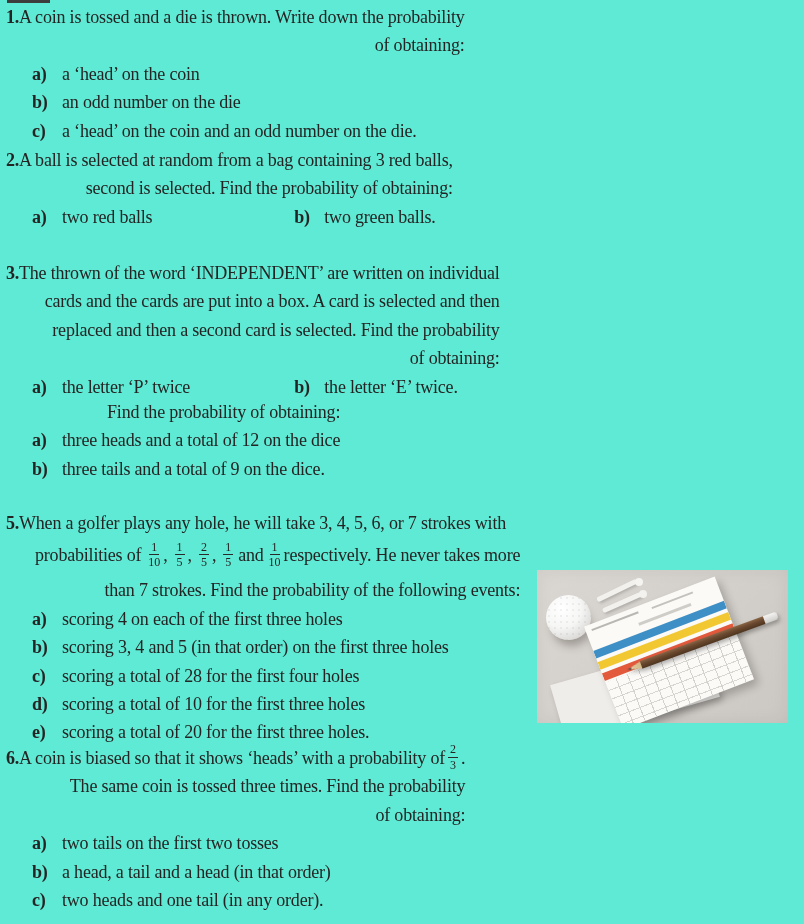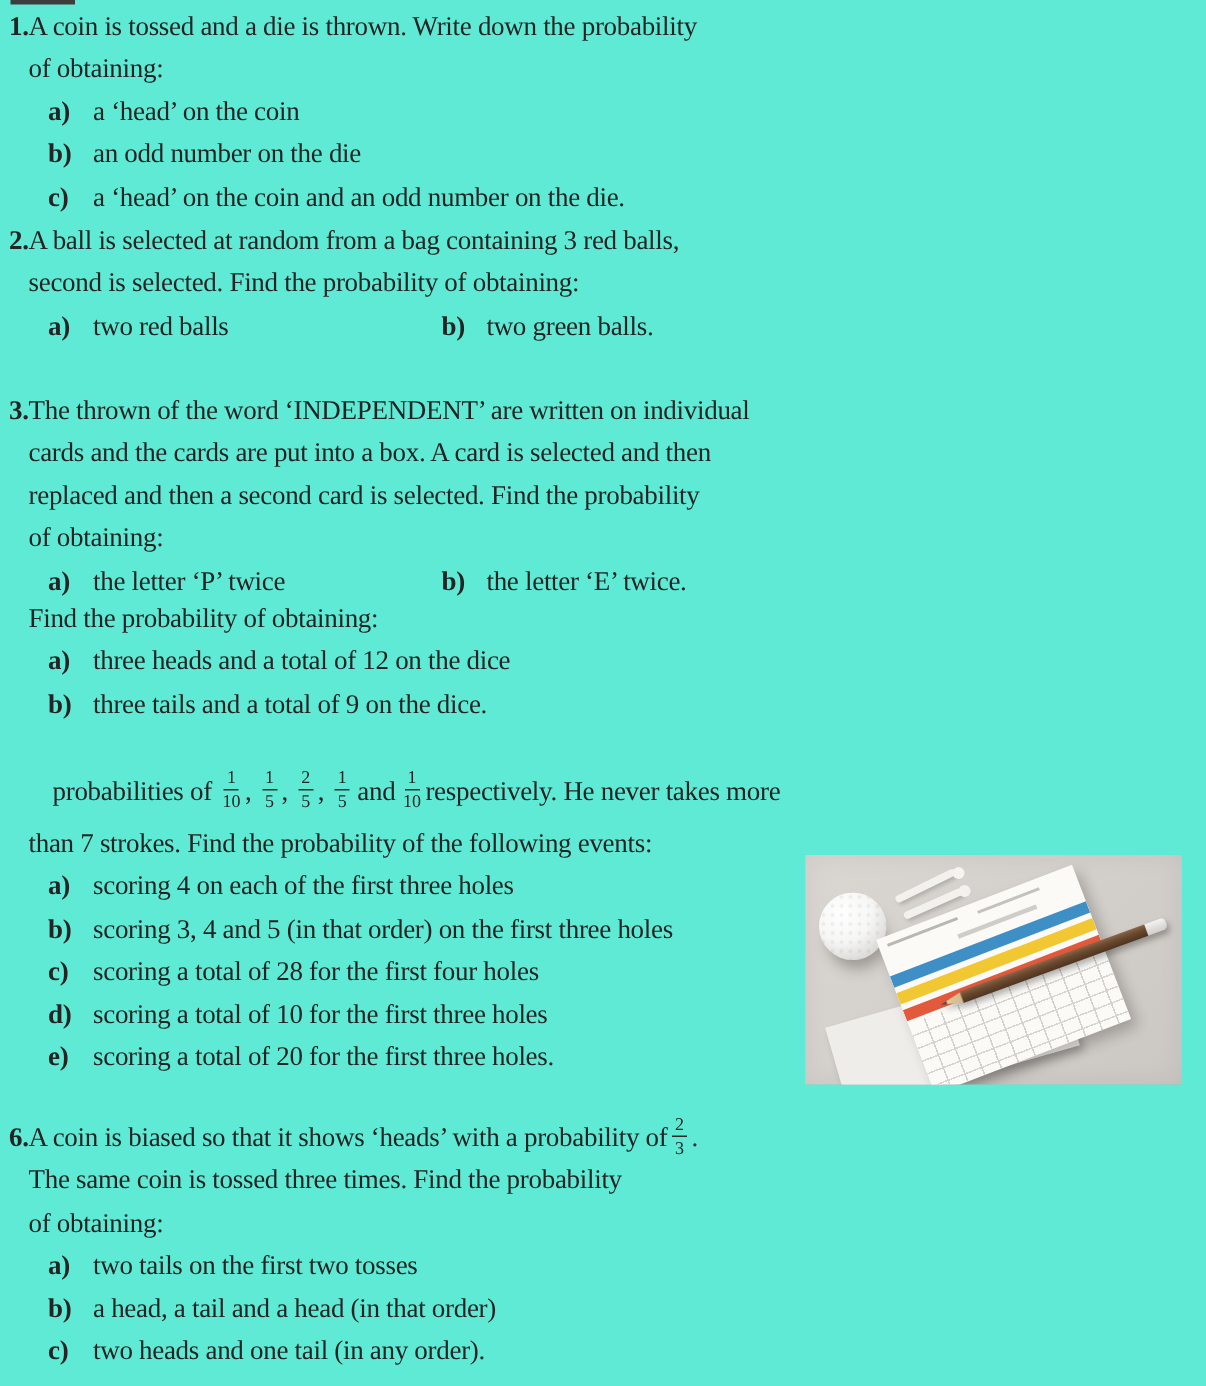--- a/index.html
+++ b/index.html
@@ -3,21 +3,21 @@
 <meta charset="utf-8">
 <style>
   html,body{margin:0;padding:0;background:#fff;}
   #page{
     position:relative;width:804px;height:924px;background:#5eead4;overflow:hidden;
     font-family:"Liberation Serif",serif;font-size:18px;color:#242424;letter-spacing:-0.2px;
   }
   .artifact{position:absolute;left:7px;top:0;width:43px;height:3px;background:#3d3d3d;}
   .q{position:absolute;left:6px;}
   .row{white-space:nowrap;line-height:28.4px;height:28.4px;}
-  .row.cont{padding-left:13px;}
+  .row.cont{padding-left:13px;text-align:right;}
   .num{font-weight:bold;display:inline-block;width:13px;}
   .sub{padding-left:26px;}
   .plabel{font-weight:bold;display:inline-block;width:30px;}
   .twocol .col1{display:inline-block;width:258px;}
   
   .frac{display:inline-flex;flex-direction:column;align-items:center;vertical-align:middle;
         font-size:12px;line-height:1.15;letter-spacing:0;margin:0 3px;transform:translateY(-2px);}
   .fnum{border-bottom:1px solid #2a2a2a;padding:0 2px;}
   .fden{padding-top:1px;}
   .fracrow{height:36px;line-height:36px;display:flex;align-items:center;margin-bottom:3px;padding-left:13px;}
@@ -101,20 +101,21 @@
     </div>
   </div>
 
   <div class="q" style="top:398px">
     <div class="row cont"><span>Find the probability of obtaining:</span></div>
     <div class="row sub"><span class="plabel">a)</span><span>three heads and a total of 12 on the dice</span></div>
     <div class="row sub"><span class="plabel">b)</span><span>three tails and a total of 9 on the dice.</span></div>
   </div>
 
   <div class="q" style="top:509px">
+    <div class="row"><span class="num">5.</span><span>When a golfer plays any hole, he will take 3, 4, 5, 6, or 7 strokes with</span></div>
     <div class="fracrow">
       <span class="sp">probabilities of</span>
       <span class="frac">
           <span class="fnum">1</span>
           <span class="fden">10</span>
         </span>
       <span class="comma">,</span>
       <span class="frac">
           <span class="fnum">1</span>
           <span class="fden">5</span>

